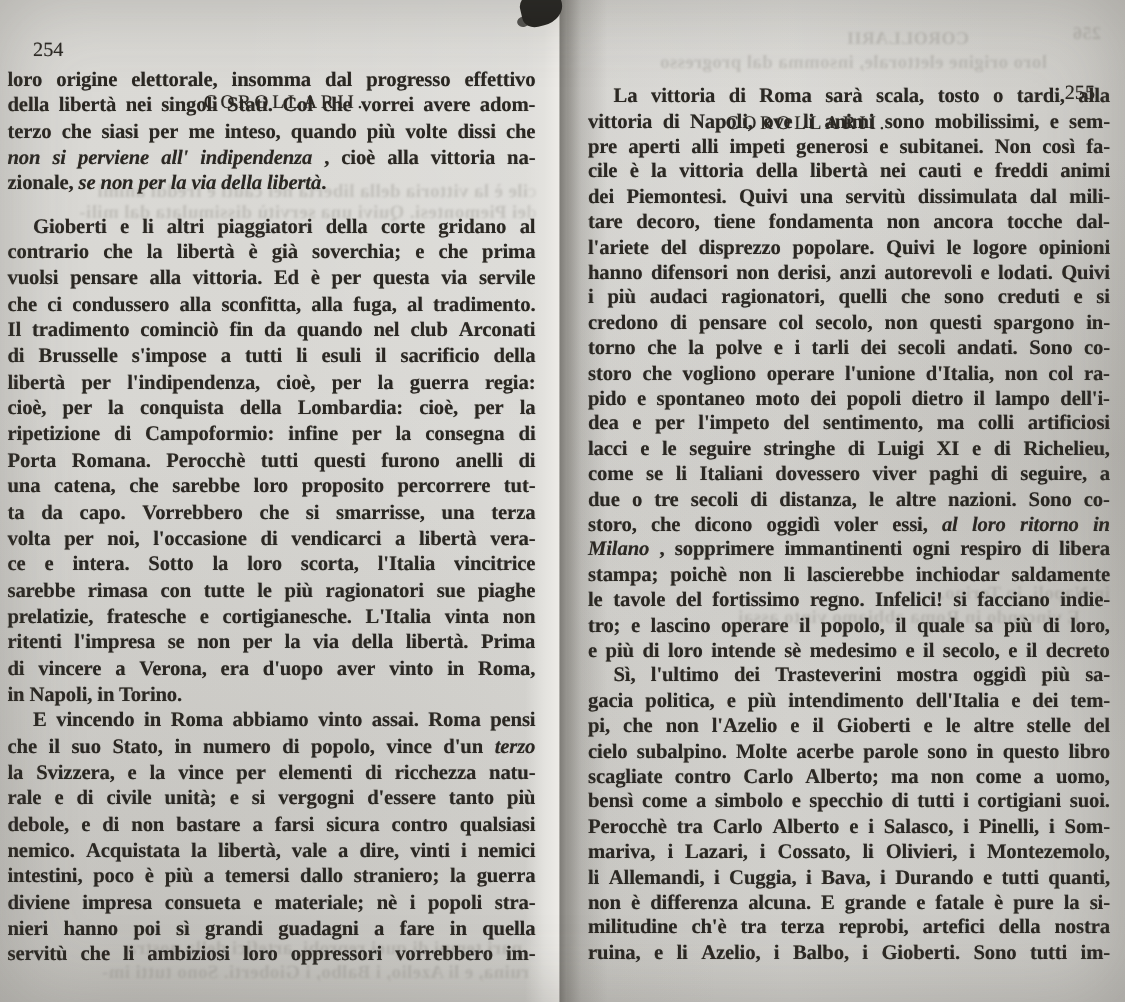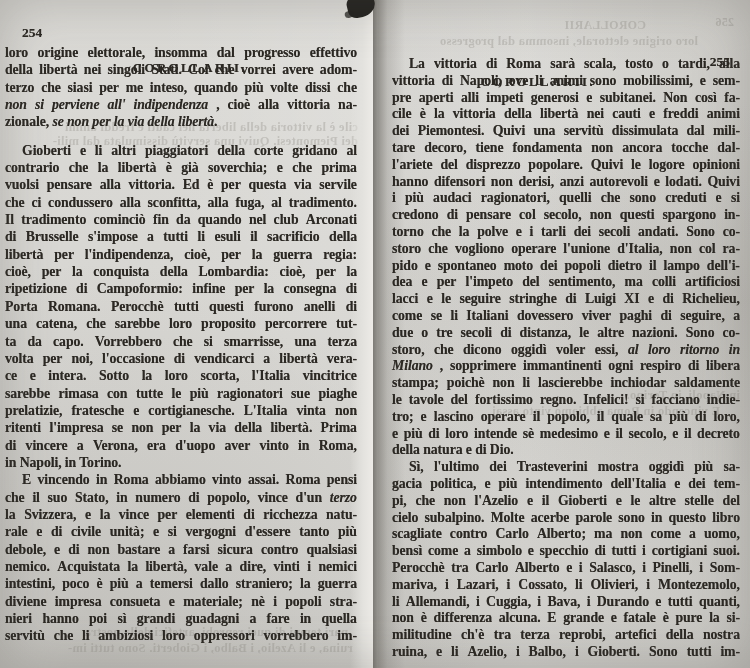--- a/index.html
+++ b/index.html
@@ -20,21 +20,21 @@
   .page-edge{position:absolute;left:350px;top:0;width:23px;height:668px;
     background:linear-gradient(90deg, rgba(230,229,225,0) 0%, #e3e2de 55%, #edebe7 100%);z-index:2;}
   .gutter-shadow{position:absolute;left:373px;top:0;width:32px;height:668px;
     background:linear-gradient(90deg,#7d7b76 0%,#999792 16%,rgba(153,151,146,0.38) 45%,rgba(153,151,146,0) 100%);z-index:2;}
   .right-tint{position:absolute;left:378px;top:0;width:372px;height:668px;pointer-events:none;
     background:linear-gradient(90deg, rgba(118,115,108,0.10), rgba(118,115,108,0.03) 40%, rgba(118,115,108,0.13) 100%);z-index:3;}
   .ink-smudge{position:absolute;left:347px;top:-6px;width:28px;height:23px;background:#23221f;
     border-radius:45% 55% 62% 38%;transform:rotate(-13deg);z-index:4;}
   .ink-smudge:after{content:"";position:absolute;left:-4px;top:14px;width:9px;height:7px;background:rgba(35,34,31,0.75);border-radius:50%;}
   
-  .pagenum,.running-title{position:absolute;font-weight:700;font-size:13.5px;z-index:5;
+  .pagenum,.running-title{position:absolute;font-weight:400;font-size:13.5px;z-index:5;
     text-shadow:0 0 0.5px rgba(43,40,35,0.55);}
   .running-title{letter-spacing:2.5px;font-size:12.8px;text-align:center;margin-top:35px;}
   #pn-left{left:22px;top:25px;}
   #title-left{left:60px;top:26px;width:260px;}
   #title-right{left:408px;top:40px;width:260px;}
   #pn-right{left:692px;top:54px;width:38px;text-align:right;}
   
   .body{position:absolute;font-size:13.8px;font-weight:700;letter-spacing:-0.1px;z-index:5;
     text-shadow:0 0 0.5px rgba(43,40,35,0.5);}
   .body-left{left:5px;top:44px;width:352px;}
@@ -718,21 +718,20 @@
             <span class="w">intende</span>
             <span class="w">sè</span>
             <span class="w">medesimo</span>
             <span class="w">e</span>
             <span class="w">il</span>
             <span class="w">secolo,</span>
             <span class="w">e</span>
             <span class="w">il</span>
             <span class="w">decreto</span>
           </div>
-          <div class="line last"><span>della natura e di Dio.</span></div>
         </div>
         <div class="para">
           <div class="line indent">
             <span class="w">Sì,</span>
             <span class="w">l'ultimo</span>
             <span class="w">dei</span>
             <span class="w">Trasteverini</span>
             <span class="w">mostra</span>
             <span class="w">oggidì</span>
             <span class="w">più</span>

